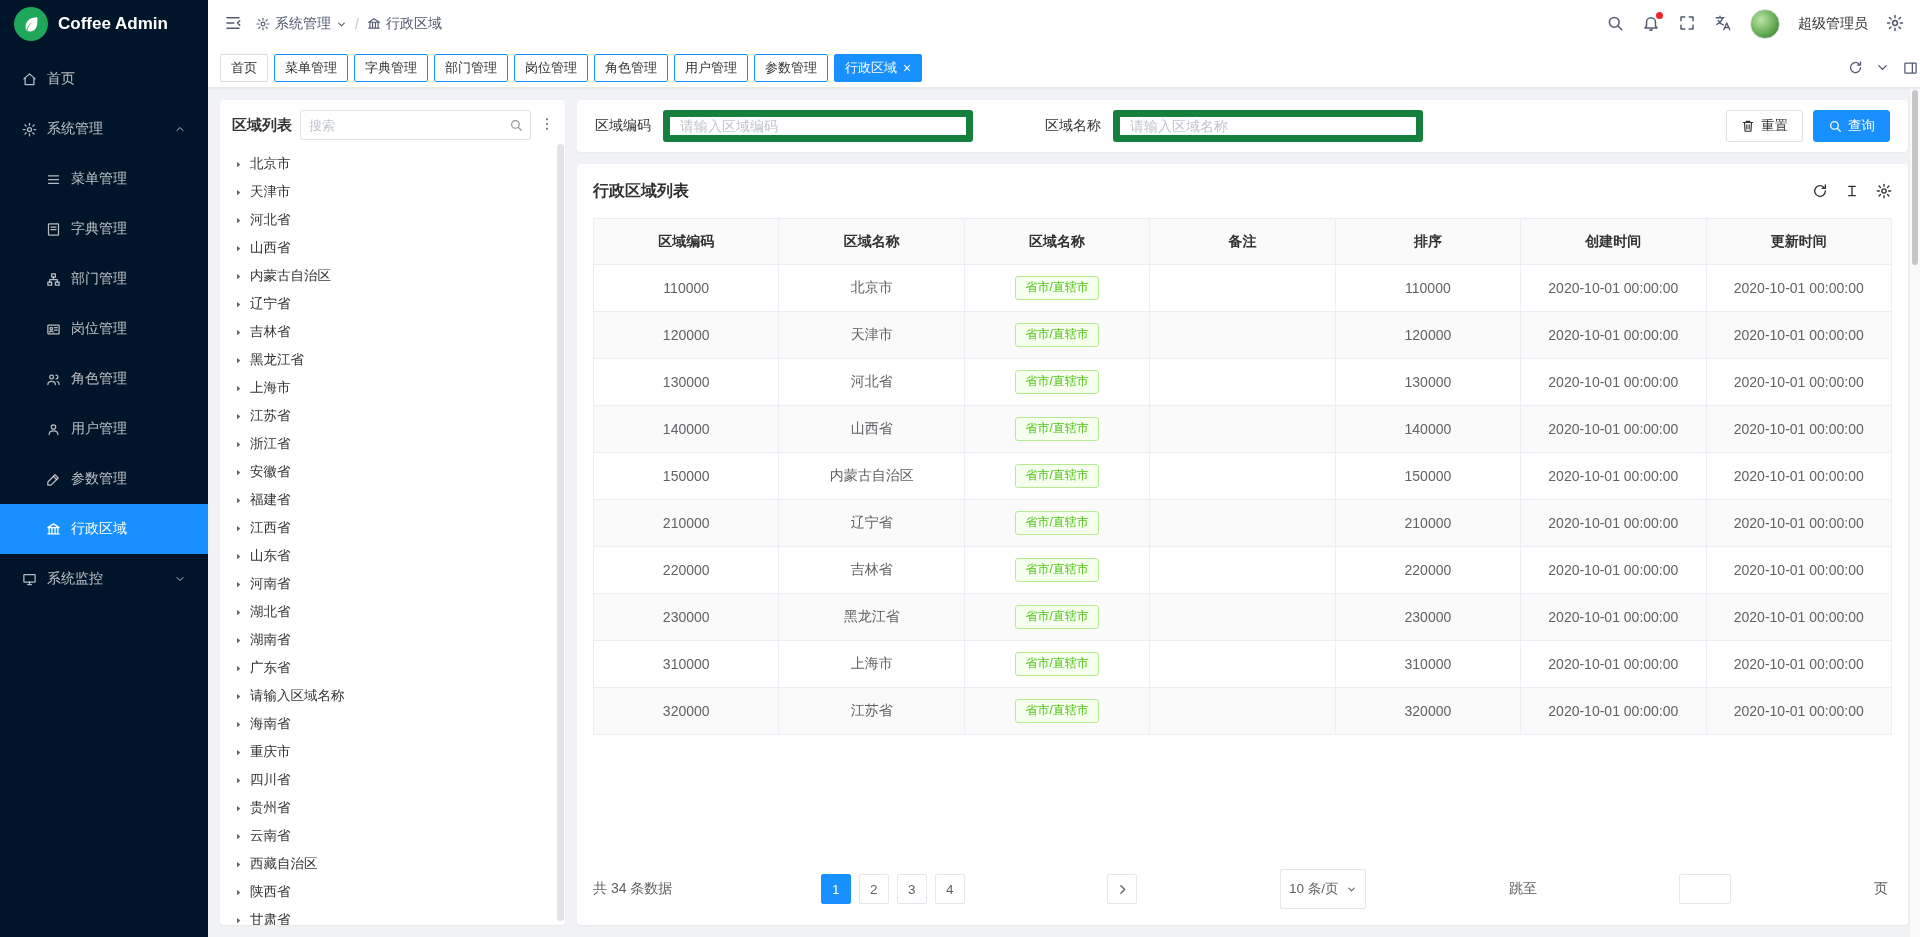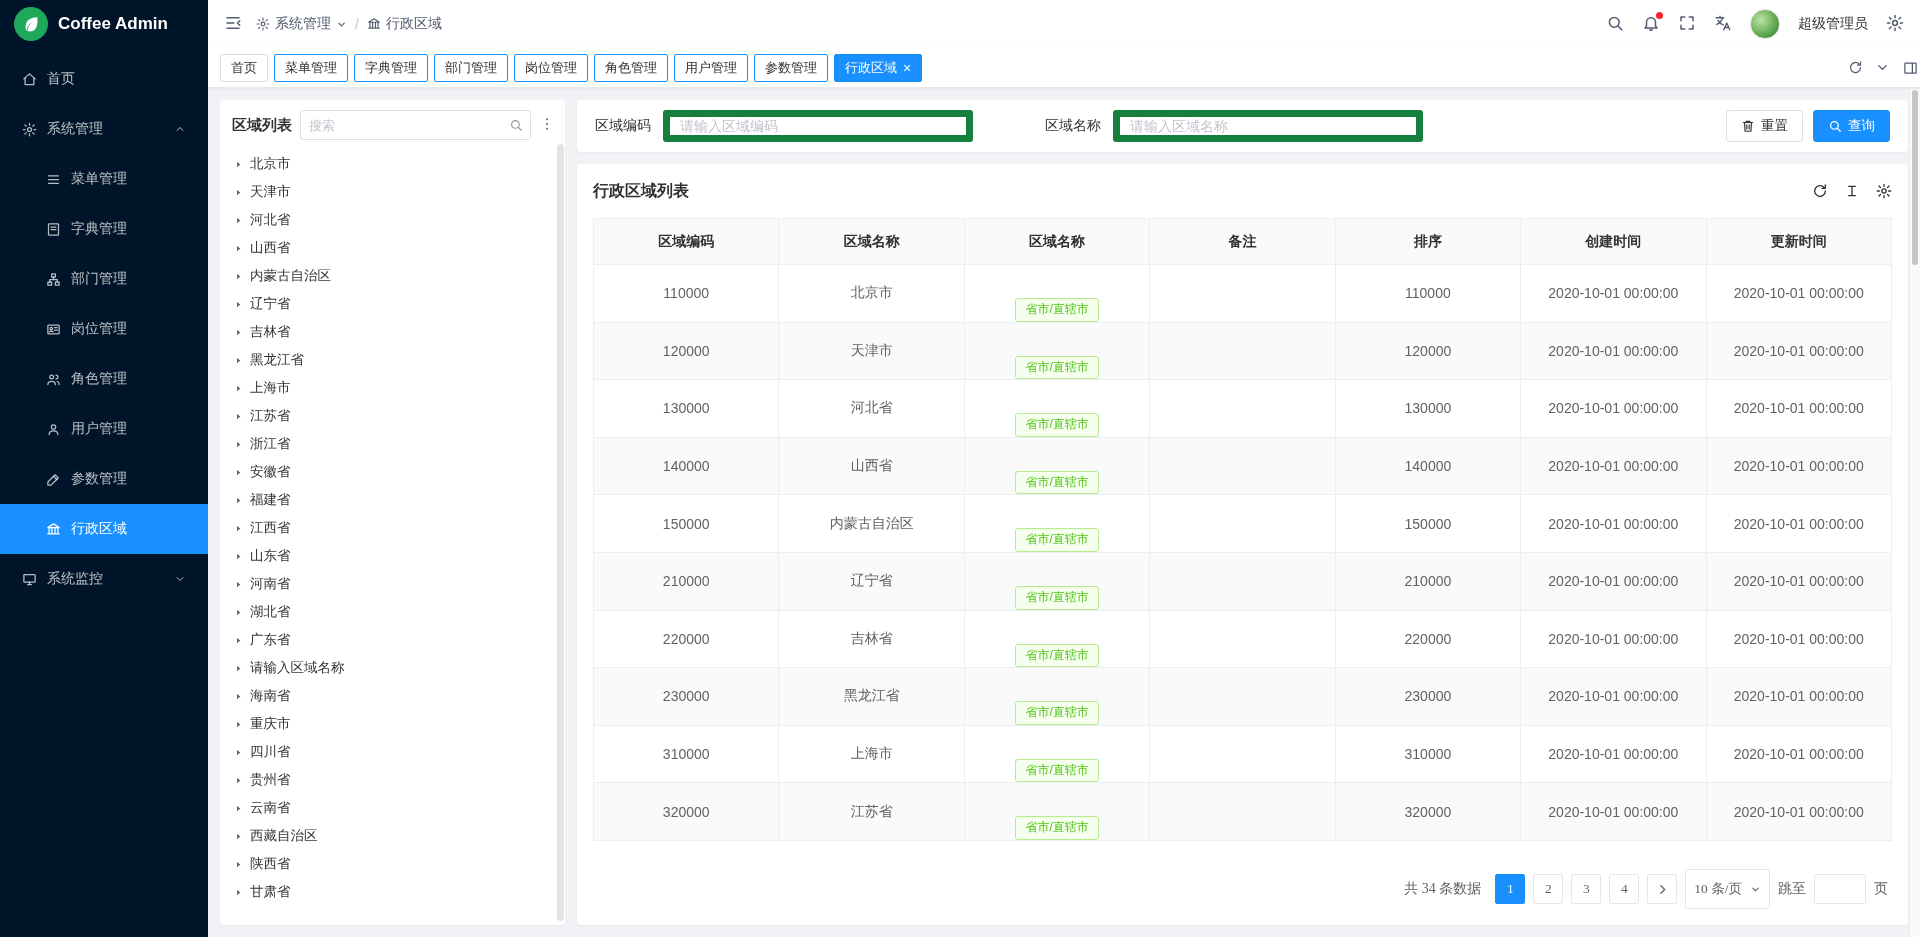--- a/index.html
+++ b/index.html
@@ -93,23 +93,23 @@
   .tc-header { height:54px; display:flex; align-items:center; flex-shrink:0; }
   .tc-title { font-weight:bold; font-size:16px; color:#303133; }
   .tc-tools { margin-left:auto; display:flex; align-items:center; gap:16px; color:#303133; }
   .tc-tools .icon { cursor:pointer; }
   .tc-tools .icon svg { width:16px; height:16px; }
   table { width:100%; border-collapse:collapse; table-layout:fixed; }
   th, td { border:1px solid #ebeef5; text-align:center; overflow:hidden; white-space:nowrap; }
   th { height:46px; background:#fafafa; color:#303133; font-weight:bold; font-size:14px; }
   td { height:47px; color:#606266; font-size:14px; }
   tbody tr:nth-child(even) { background:#fafafa; }
-  .badge { display:inline-block; padding:3px 9px; font-size:12px; line-height:1.3; color:#52c41a; background:#f6ffed; border:1px solid #b7eb8f; border-radius:3px;margin-top:33px; }
-
-  .pagination { margin-top:auto; display:flex; align-items:center; justify-content:flex-end; gap:8px; padding:14px 4px 16px 0; color:#606266; font-size:14px; flex-shrink:0;font-family:Liberation Serif, serif; }
+  .badge { display:inline-block; padding:3px 9px; font-size:12px; line-height:1.3; color:#52c41a; background:#f6ffed; border:1px solid #b7eb8f; border-radius:3px; }
+
+  .pagination { margin-top:auto; display:flex; align-items:center; justify-content:space-between; gap:8px; padding:14px 4px 16px 0; color:#606266; font-size:14px; flex-shrink:0; }
   .pg-total { margin-right:6px; }
   .pg-pages { display:flex; gap:8px; }
   .page-btn { min-width:30px; height:30px; padding:0 6px; background:#fff; border:1px solid #e4e7ed; border-radius:2px; display:flex; align-items:center; justify-content:center; font-size:13.5px; color:#606266; cursor:pointer; font-family:inherit; }
   .page-btn.active { background:#1890ff; border-color:#1890ff; color:#fff; }
   .page-btn svg { width:13px; height:13px; }
   .page-size { height:40px; border:1px solid #e4e7ed; border-radius:2px; padding:0 8px; display:flex; align-items:center; gap:8px; cursor:pointer; color:#606266; font-size:13.5px; }
   .page-size svg { width:11px; height:11px; }
   .jump-input { width:52px; height:30px; border:1px solid #e4e7ed; border-radius:2px; outline:none; padding:0 6px; font-family:inherit; }
 
   
@@ -514,20 +514,28 @@
                 </svg>
               </span>
               <span class="tree-label">湖北省</span>
             </div>
             <div class="tree-item">
               <span class="icon caret">
                 <svg viewBox="0 0 24 24" fill="currentColor">
                   <path d="M8 5l9 7-9 7z"></path>
                 </svg>
               </span>
+              <span class="tree-label">湖南省</span>
+            </div>
+            <div class="tree-item">
+              <span class="icon caret">
+                <svg viewBox="0 0 24 24" fill="currentColor">
+                  <path d="M8 5l9 7-9 7z"></path>
+                </svg>
+              </span>
               <span class="tree-label">广东省</span>
             </div>
             <div class="tree-item">
               <span class="icon caret">
                 <svg viewBox="0 0 24 24" fill="currentColor">
                   <path d="M8 5l9 7-9 7z"></path>
                 </svg>
               </span>
               <span class="tree-label">请输入区域名称</span>
             </div>

